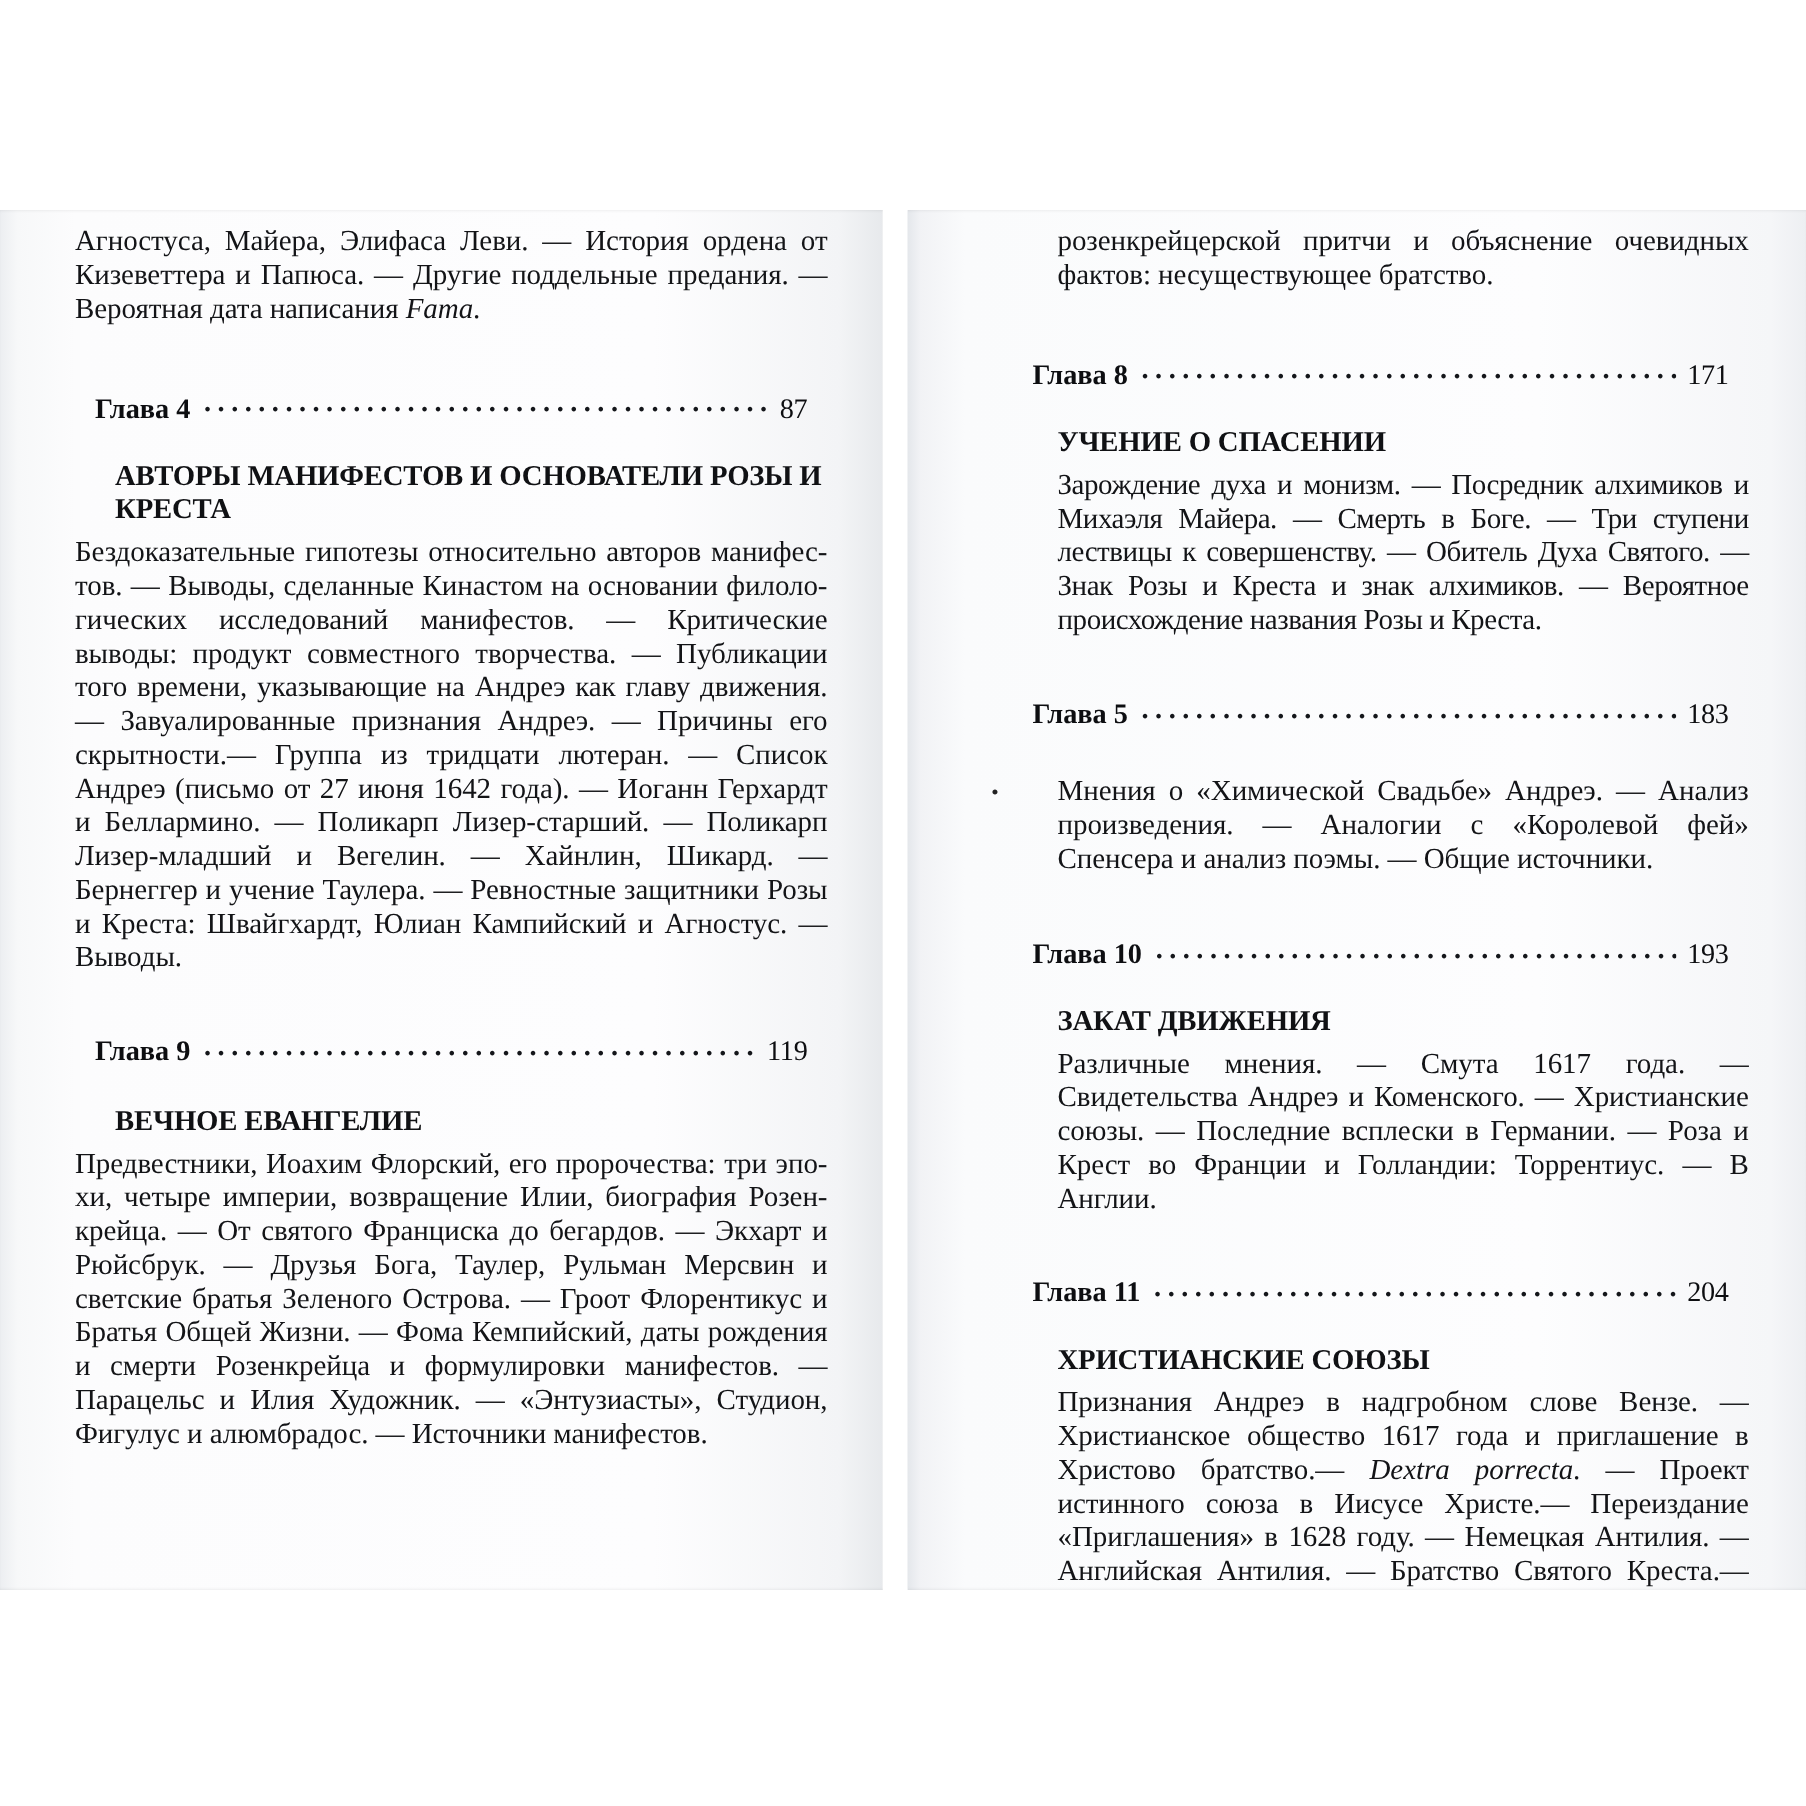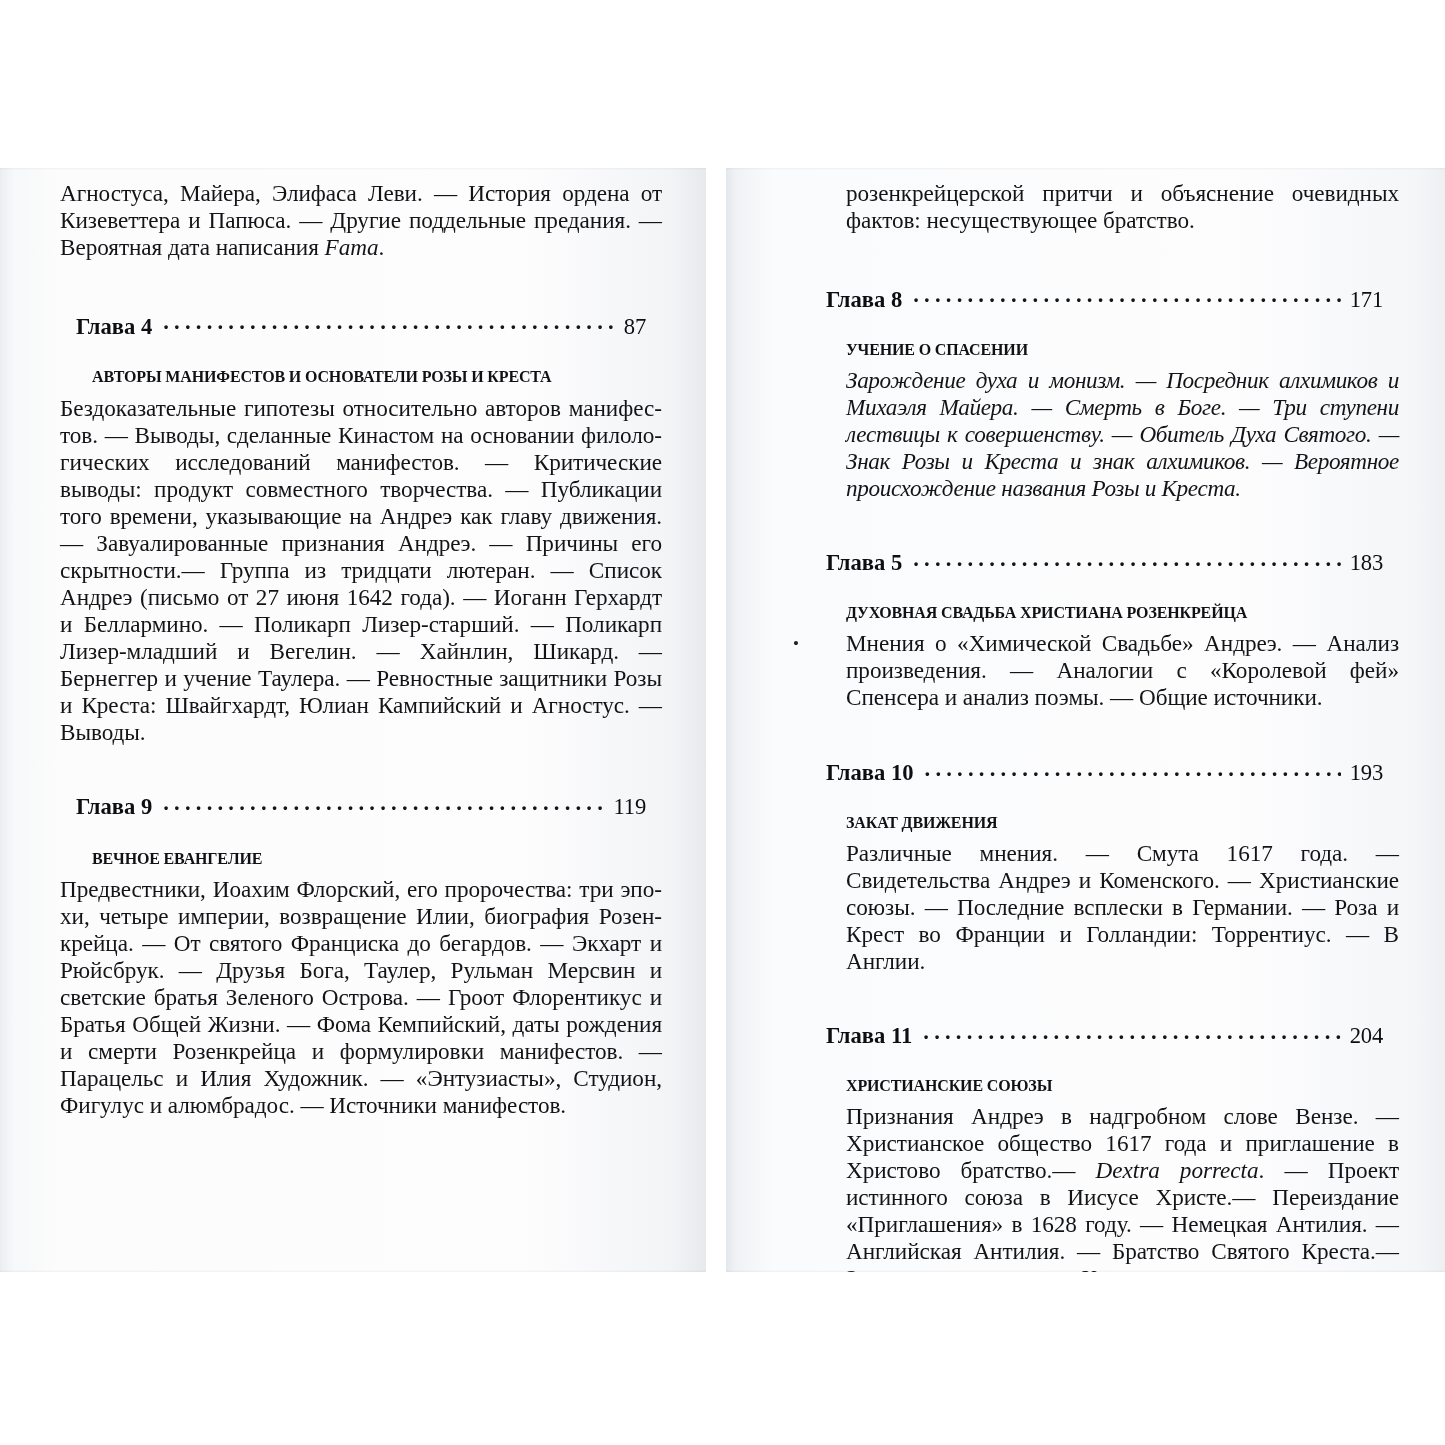--- a/index.html
+++ b/index.html
@@ -69,21 +69,21 @@
   .summary {
     font-size: 23.2px;
     line-height: 27px;
     color: #131417;
     text-align: justify;
     text-align-last: left;
     hyphens: manual;
     margin: 0;
     letter-spacing: -0.05px;
   }
-  .summary.tight { letter-spacing: -0.35px; font-style: italic; }
+  .summary.tight { letter-spacing: -0.35px; }
 
   .summary em { font-style: italic; }
 
   .chap-line {
     display: flex;
     align-items: baseline;
     font-weight: bold;
     font-size: 22.6px;
     color: #0d0e11;
     margin: 16px;
@@ -110,21 +110,21 @@
   }
   .chap-page {
     flex: 0 0 auto;
     font-weight: normal;
     font-size: 22.6px;
     letter-spacing: -0.2px;
   }
 
   .chap-title {
     font-weight: bold;
-    font-size: 16px;
+    font-size: 23px;
     color: #101114;
     letter-spacing: -0.15px;
     margin: 0;
   }
 
   .bullet-row { position: relative; }
   .bullet-mark {
     position: absolute;
     left: -17px;
     top: 5px;
@@ -196,21 +196,20 @@
     <p class="summary tight indent-r">Зарождение духа и монизм. — Посредник алхимиков и Михаэля Майера. — Смерть в Боге. — Три ступени лествицы к совершенс­тву. — Обитель Духа Святого. — Знак Розы и Креста и знак ал­химиков. — Вероятное происхождение названия Розы и Креста.</p>
 
     <div class="sp-30"></div>
 
     <div class="chap-line">
       <span class="chap-label">Глава 5</span>
       <span class="chap-leader"></span>
       <span class="chap-page">183</span>
     </div>
     <div class="sp-12"></div>
-    <div class="chap-title indent-r">ДУХОВНАЯ СВАДЬБА ХРИСТИАНА РОЗЕНКРЕЙЦА</div>
     <div class="sp-8"></div>
     <div class="bullet-row indent-r">
       <span class="bullet-mark">•</span>
       <p class="summary">Мнения о «Химической Свадьбе» Андреэ. — Анализ произ­ведения. — Аналогии с «Королевой фей» Спенсера и анализ поэмы. — Общие источники.</p>
     </div>
 
     <div class="sp-30"></div>
 
     <div class="chap-line">
       <span class="chap-label">Глава 10</span>

